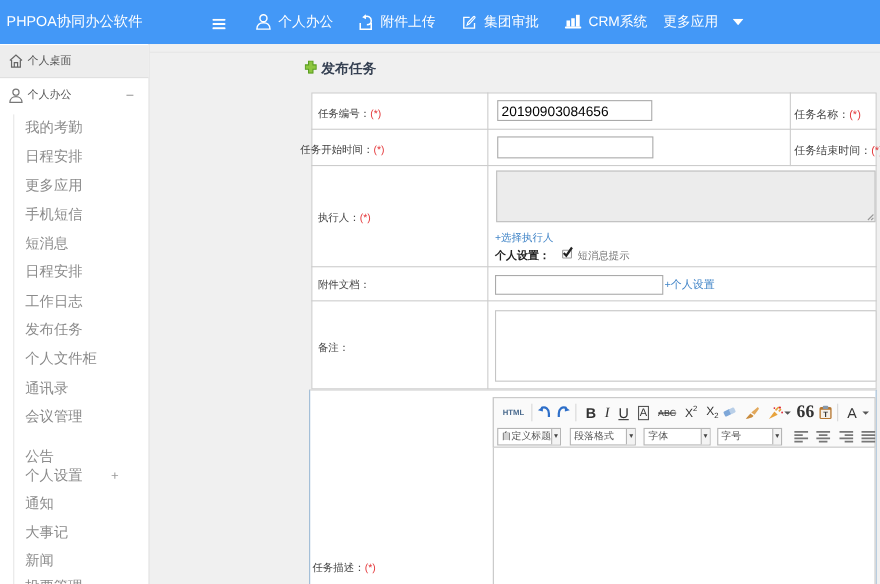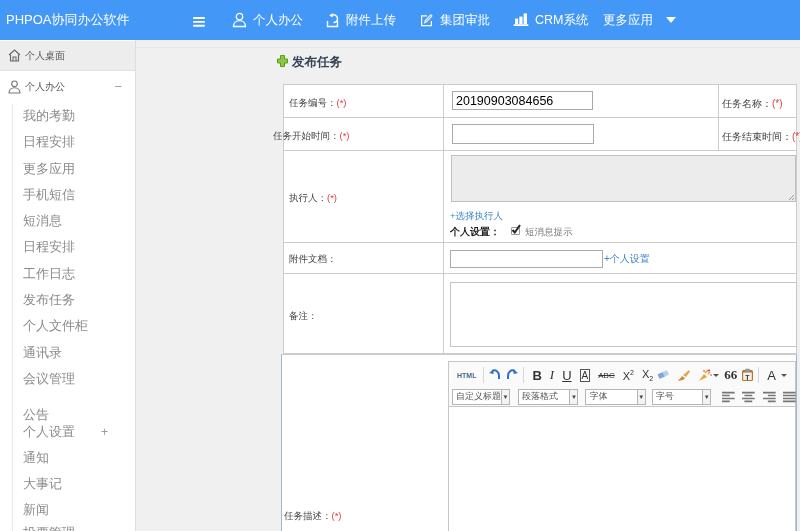--- a/index.html
+++ b/index.html
@@ -214,21 +214,21 @@
  <svg width="14" height="13" viewBox="0 0 14 13">
       <path d="M1 12 L6 5 L9 8 Z" fill="#e8a33d"></path>
       <path d="M7 4 L9 2 M10 5 L12 3 M9 1 L10 2" stroke="#e8a33d" stroke-width="1.5"></path>
       <circle cx="11" cy="1.5" r="1" fill="#d23"></circle>
       <circle cx="6" cy="2" r="0.8" fill="#d23"></circle>
       <circle cx="13" cy="6" r="0.8" fill="#d23"></circle>
     </svg>
  <svg width="8" height="8" viewBox="0 0 8 8">
       <path d="M1 3 L7 3 L4 6 Z" fill="#555"></path>
     </svg>
- <span class="tbtn" style="font-weight:bold;font-size:13px;font-family:'Liberation Serif',serif">66</span>
+ <span class="tbtn" style="font-weight:bold;font-size:16px;font-family:'Liberation Serif',serif">66</span>
  <svg width="13" height="14" viewBox="0 0 13 14">
       <rect x="1" y="2" width="11" height="11" rx="1.5" fill="#b5762f"></rect>
       <rect x="2.2" y="4.5" width="8.6" height="7.5" fill="#f5f0e8"></rect>
       <rect x="4" y="0.8" width="5" height="3" rx="1" fill="#8899aa"></rect>
       <text x="6.5" y="11.5" font-size="7" font-weight="bold" fill="#333" text-anchor="middle">T</text>
     </svg>
  <span class="tsep"></span>
  <span class="tbtn" style="font-size:13px">A</span>
  <svg width="8" height="8" viewBox="0 0 8 8">
       <path d="M1 3 L7 3 L4 6 Z" fill="#555"></path>

